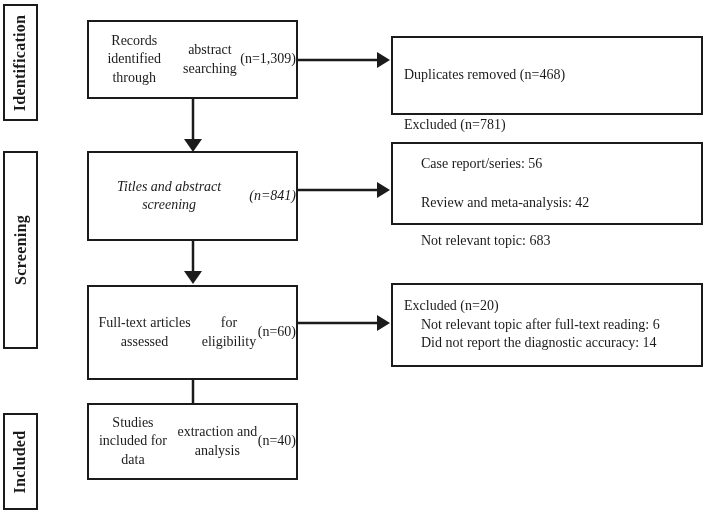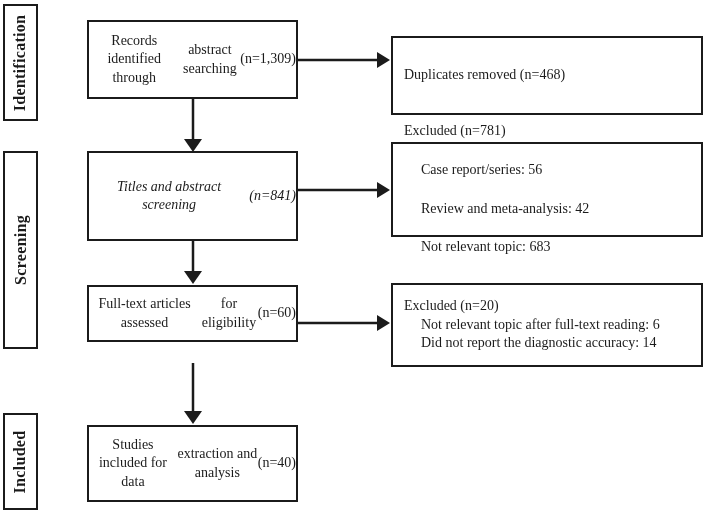--- a/index.html
+++ b/index.html
@@ -55,36 +55,36 @@
     display: flex;
     flex-direction: row;
     align-items: center;
     justify-content: center;
     text-align: center;
     font-size: 14px;
     line-height: 1.3;
   }
   .main-records    { top: 20px;  height: 79px; }
   .main-screening  { top: 151px; height: 90px; font-style: italic; }
-  .main-fulltext   { top: 285px; height: 57px; }
-  .main-included   { top: 425px; height: 77px; }
+  .main-fulltext   { top: 285px; height: 95px; }
+  .main-included   { top: 403px; height: 77px; }
 
   
   .excl-box {
     left: 391px;
     width: 312px;
     display: flex;
     flex-direction: column;
     justify-content: center;
     font-size: 14px;
     line-height: 1.35;
     padding: 4px 6px 4px 11px;
   }
   .excl-duplicates { top: 36px;  height: 79px; }
-  .excl-titles     { top: 142px; height: 95px; gap: 20px; }
+  .excl-titles     { top: 142px; height: 83px; gap: 20px; }
   .excl-fulltext   { top: 283px; height: 84px; }
   .excl-item { padding-left: 17px; }
 </style>
 </head>
 <body>
 
 <div class="canvas">
 
   <svg class="arrows" width="706" height="515" viewBox="0 0 706 515" aria-hidden="true">
 

